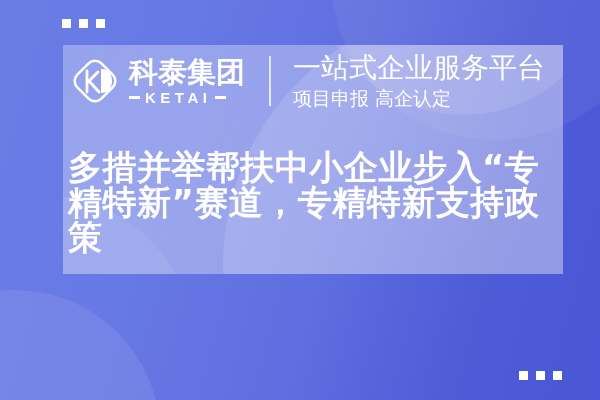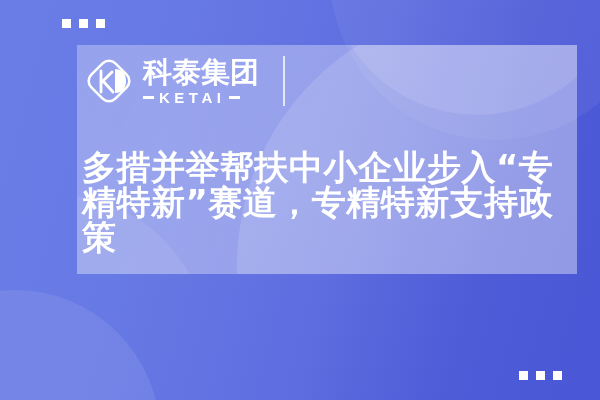--- a/index.html
+++ b/index.html
@@ -52,21 +52,21 @@
     height: 9px;
     background: #ffffff;
   }
   .dots-tl { left: 62px; top: 19px; }
   .dots-br { left: 519px; top: 371px; }
   .dots-br .sq { width: 9px; height: 9px; background: #ffffff; }
 
   
   #panel {
     position: absolute;
-    left: 77px;
+    left: 63px;
     top: 45px;
     width: 500px;
     height: 229px;
     background: linear-gradient(120deg, rgba(255,255,255,0.30) 0%, rgba(255,255,255,0.34) 45%, rgba(255,255,255,0.30) 100%);
     overflow: hidden;
     z-index: 3;
   }
   
   .panel-arc {
     position: absolute;
@@ -246,19 +246,23 @@
           <span id="logo-en-row">
             <span class="rule"></span>
             <span id="logo-en">KETAI</span>
             <span class="rule"></span>
           </span>
         </span>
       </div>
 
       <div id="divider"></div>
 
+      <div id="tagline">
+        <span id="tagline-main">一站式企业服务平台</span>
+        <span id="tagline-sub">项目申报 高企认定</span>
+      </div>
 
     </div>
 
     <div id="headline">多措并举帮扶中小企业步入“专精特新”赛道，专精特新支持政策</div>
 
   </div>
 </div>
 
 </body></html>

